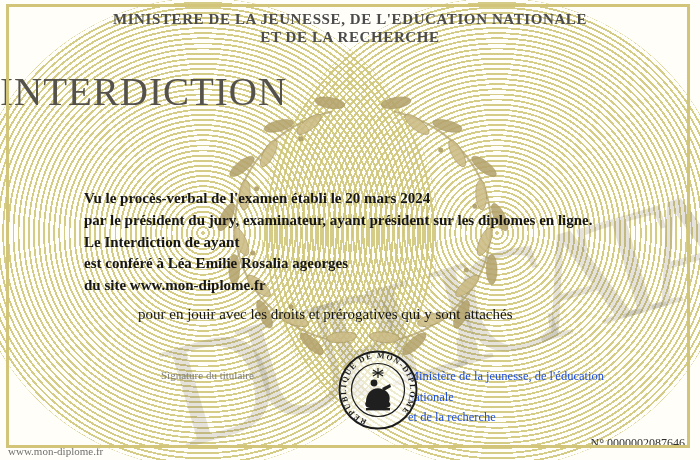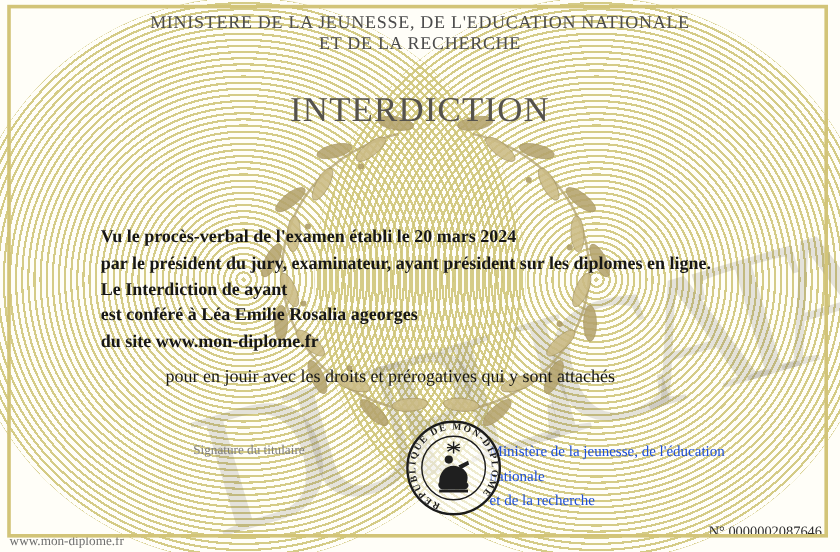--- a/index.html
+++ b/index.html
@@ -27,25 +27,25 @@
     position:absolute; left:168px; top:314px; width:1100px;
     font-size:150px; letter-spacing:-28px; line-height:172px;
     color:rgba(122,117,100,0.20); white-space:nowrap;
     transform:rotate(-16.5deg); transform-origin:0 50%;
     z-index:2; pointer-events:none;
   }
   .wreath { position:absolute; left:0; top:0; z-index:3; pointer-events:none; }
   .txt { position:absolute; z-index:4; }
   .header {
     left:0; right:0; top:10px; text-align:center;
-    font-size:15px; line-height:18px; letter-spacing:0.6px; color:#4b4b4b;
+    font-size:15px; line-height:18px; letter-spacing:0.6px; color:#4b4b4b;font-weight:bold;
   }
   .title {
-    left:0; right:0; top:72px; text-align:center;
-    font-size:29px; line-height:40px; letter-spacing:1px; color:#55524c;
+    left:0; right:0; top:72px; 
+    font-size:39px; line-height:40px; letter-spacing:1px; color:#55524c;
   }
   .body-lines { left:84px; top:188px; font-size:15px; line-height:21.8px; color:#161616;font-weight:bold; }
   .closing   { left:114px; top:306px; font-size:15px; color:#161616;margin-left:24px; }
   .signature { left:161px; top:369px; font-size:11px; color:#7d7d7d; }
   .ministry  { left:408px; top:366px; font-size:12.5px; line-height:20.5px; color:#1d4ed8; width:240px; }
   .website   { left:8px;  top:433px; font-size:11px; color:#6f6f6f;margin-top:12px; }
   .serial    { right:15px; top:436px; font-size:12px; color:#2d2d2d; }
   .seal { position:absolute; left:330px; top:342px; z-index:5; }
 </style>
 </head>

